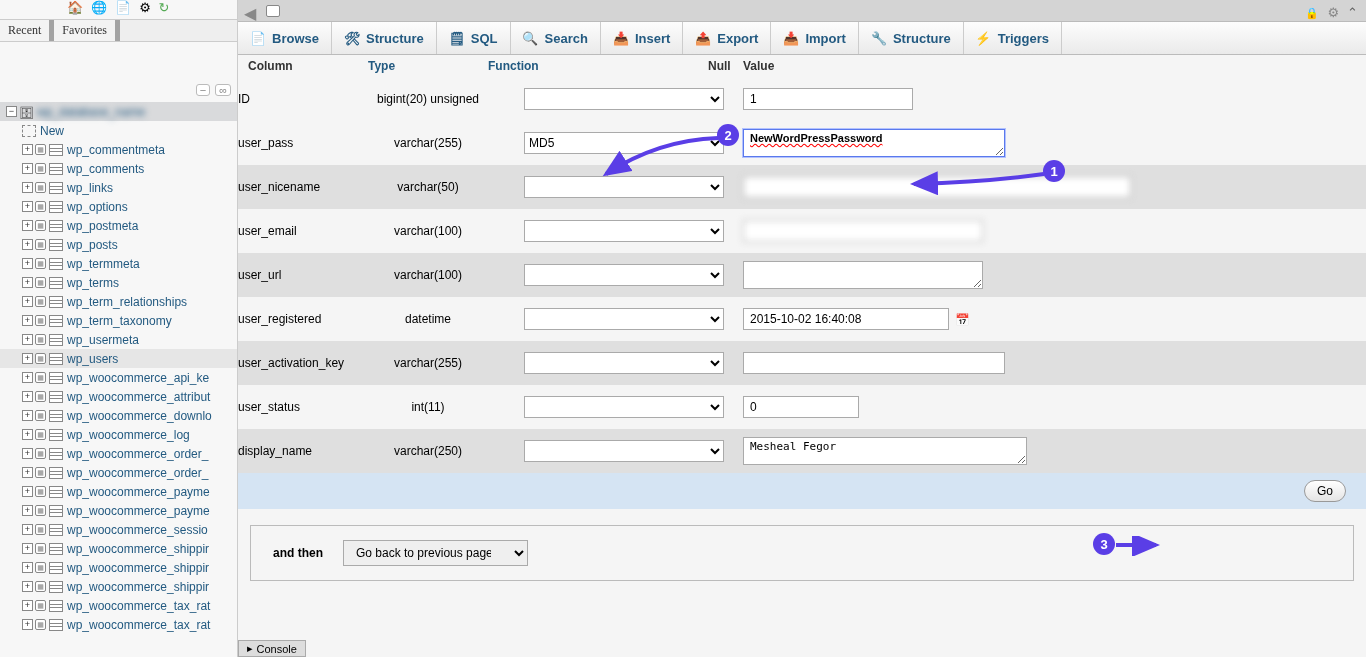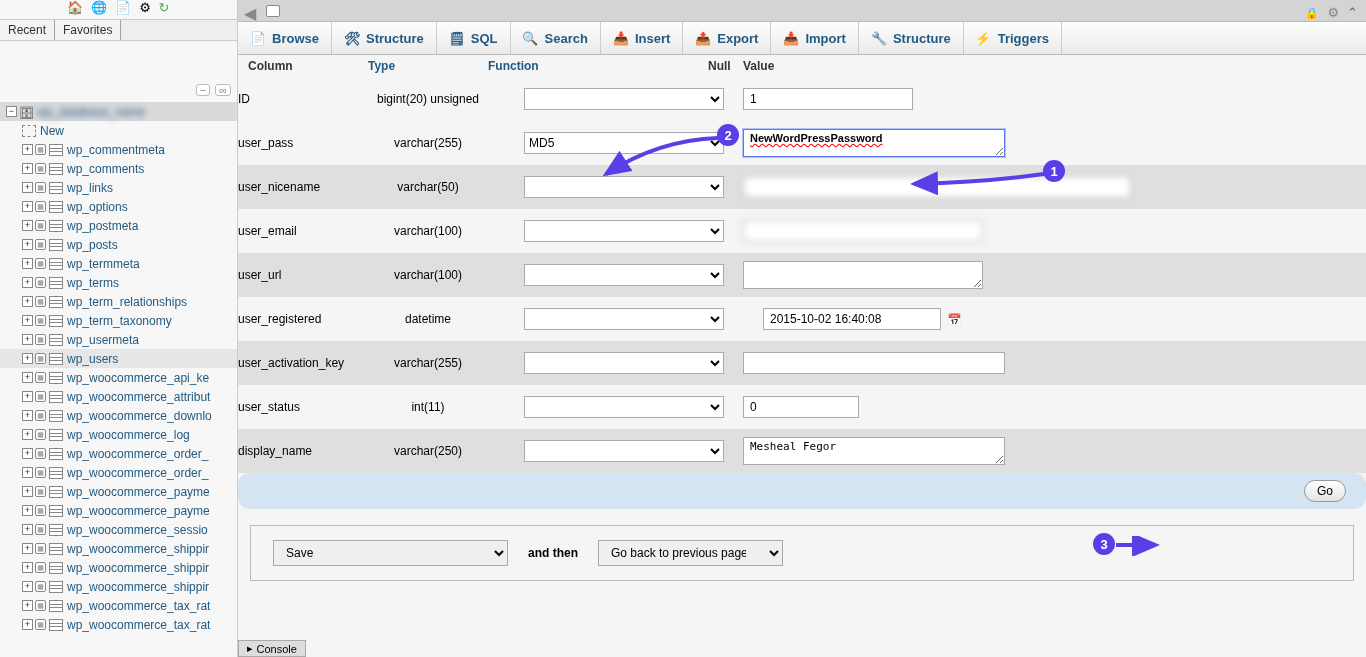--- a/index.html
+++ b/index.html
@@ -11,21 +11,21 @@
 
     
     #pma-logo     { text-align:center; padding:4px 0 2px; font-size:22px; font-weight:bold; letter-spacing:-1px; }
     #pma-logo .p1 { color:#666; font-style:italic; font-weight:normal; }
     #pma-logo .p2 { color:#7b8cff; }
     #pma-logo .p3 { color:#e48e00; }
     #pma-icons    { text-align:center; padding:0 0 4px; font-size:13px; }
     #pma-icons span { margin:0 2px; display:inline-block; }
 
     #recent-fav   { display:flex; border-top:1px solid #ccc; border-bottom:1px solid #ccc; background:#eee; }
-    #recent-fav a { flex:0 0 auto; padding:3px 8px; font-size:12px; color:#333; text-decoration:none; border-right:1px solid #a3a3a3; background:#f3f3f3; }
+    #recent-fav a { flex:0 0 auto; padding:3px 8px; font-size:12px; color:#333; text-decoration:none; border-right:5px solid #a3a3a3; background:#f3f3f3;font-family:Liberation Serif, serif; }
 
     #side-ctrls   { position:absolute; right:6px; top:84px; font-size:11px; color:#888; }
     #side-ctrls span { border:1px solid #bbb; border-radius:3px; padding:0 3px; margin-left:2px; background:#fff; display:inline-block; line-height:10px; }
 
     
     #tree         { position:absolute; top:102px; bottom:0; left:0; right:0; overflow-y:auto; overflow-x:hidden; font-size:12px; color:#333; }
     .tree-row     { display:flex; align-items:center; height:19px; padding-left:6px; white-space:nowrap; }
     .tree-row.sel { background:#e6e6e6; }
     .tree-row.db  { background:#d9dadc; }
     .t-toggle     { width:11px; height:11px; border:1px solid #888; font-size:9px; line-height:9px; text-align:center; margin-right:2px; background:#fff; flex-shrink:0; }
@@ -67,21 +67,21 @@
 
     select.func   { width:200px; height:22px; border:1px solid #aaa; background:#fff; font-size:12px;margin-left:36px; }
     input.txt     { height:22px; border:1px solid #aaa; padding:0 6px; font-size:12px; }
     .blur         { filter: blur(3px); color:#999; }
     .cal-ico      { vertical-align:middle; margin-left:6px; }
 
     .highlight-val { border:1px solid #5a79ec !important; outline:1px solid #b3c2ff;font-weight:bold; }
     .underline-red { text-decoration: underline wavy red; }
 
     
-    #go-bar       { background:#d5e4f3; height:36px; display:flex; align-items:center; justify-content:flex-end; padding-right:20px;border-radius:12px; }
+    #go-bar       { background:#d5e4f3; height:36px; display:flex; align-items:center; justify-content:flex-end; padding-right:20px; }
     #go-btn       { padding:3px 12px; border:1px solid #999; border-radius:11px; background:linear-gradient(#fff,#e4e4e4); font-size:12px; cursor:pointer; }
 
     
     #bot-panel    { margin:16px 12px 0; border:1px solid #bbb; padding:14px 22px; display:flex; align-items:center; gap:20px; font-size:12px; }
     #bot-panel select { height:26px; border:1px solid #aaa; padding:0 20px 0 8px; font-size:12px; }
 
     
     #console-tab  { position:absolute; left:0; bottom:0; background:#ddd; border:1px solid #aaa; font-size:11px; padding:1px 8px; display:flex; align-items:center; gap:4px; }
 
     
@@ -383,21 +383,21 @@
           <div class="c-null"></div>
           <div class="c-val">
             <div class="txt" contenteditable="true" style="width: 240px; min-height: 28px; font-family: monospace; font-size: 11px; padding: 2px 6px; background: rgb(255, 255, 255); overflow: auto; resize: both; border: 1px solid rgb(170, 170, 170);"></div>
           </div>
         </div>
         <div class="row odd">
           <div class="c-name">user_registered</div>
           <div class="c-type">datetime</div>
           <div class="c-func"><select class="func"><option></option></select></div>
           <div class="c-null"></div>
-          <div class="c-val"><input class="txt" style="width: 178px; margin-left: 20px;" value="2015-10-02 16:40:08"><span class="cal-ico">📅</span></div>
+          <div class="c-val"><input class="txt" style="width: 206px;" value="2015-10-02 16:40:08"><span class="cal-ico">📅</span></div>
         </div>
         <div class="row even">
           <div class="c-name">user_activation_key</div>
           <div class="c-type">varchar(255)</div>
           <div class="c-func"><select class="func"><option></option></select></div>
           <div class="c-null"></div>
           <div class="c-val"><input class="txt" style="width: 262px;" value=""></div>
         </div>
         <div class="row odd">
           <div class="c-name">user_status</div>
@@ -405,33 +405,30 @@
           <div class="c-func"><select class="func"><option></option></select></div>
           <div class="c-null"></div>
           <div class="c-val"><input class="txt" style="width: 116px;" value="0"></div>
         </div>
         <div class="row even">
           <div class="c-name">display_name</div>
           <div class="c-type">varchar(250)</div>
           <div class="c-func"><select class="func"><option></option></select></div>
           <div class="c-null"></div>
           <div class="c-val">
-            <div class="txt" contenteditable="true" style="width: 262px; min-height: 28px; font-family: monospace; font-size: 11px; padding: 2px 6px; background: rgb(255, 255, 255); overflow: auto; resize: both; border: 1px solid rgb(170, 170, 170);">Mesheal Fegor</div>
+            <div class="txt" contenteditable="true" style="width: 284px; min-height: 28px; font-family: monospace; font-size: 11px; padding: 2px 6px; background: rgb(255, 255, 255); overflow: auto; resize: both; border: 1px solid rgb(170, 170, 170);">Mesheal Fegor</div>
           </div>
         </div>
       </div>
 
     <div id="go-bar">
       <button id="go-btn">Go</button>
     </div>
 
     <div id="bot-panel">
-      <select style="width:235px">
-        <option>Save</option>
-      </select>
       <span style="font-weight:bold">and then</span>
       <select style="width:185px">
         <option>Go back to previous page</option>
       </select>
     </div>
   </div>
 
   <div class="ann-badge" style="left:479px; top:124px">2</div>
   <svg class="ann" style="left:360px; top:130px" width="130" height="60">
     <defs>

